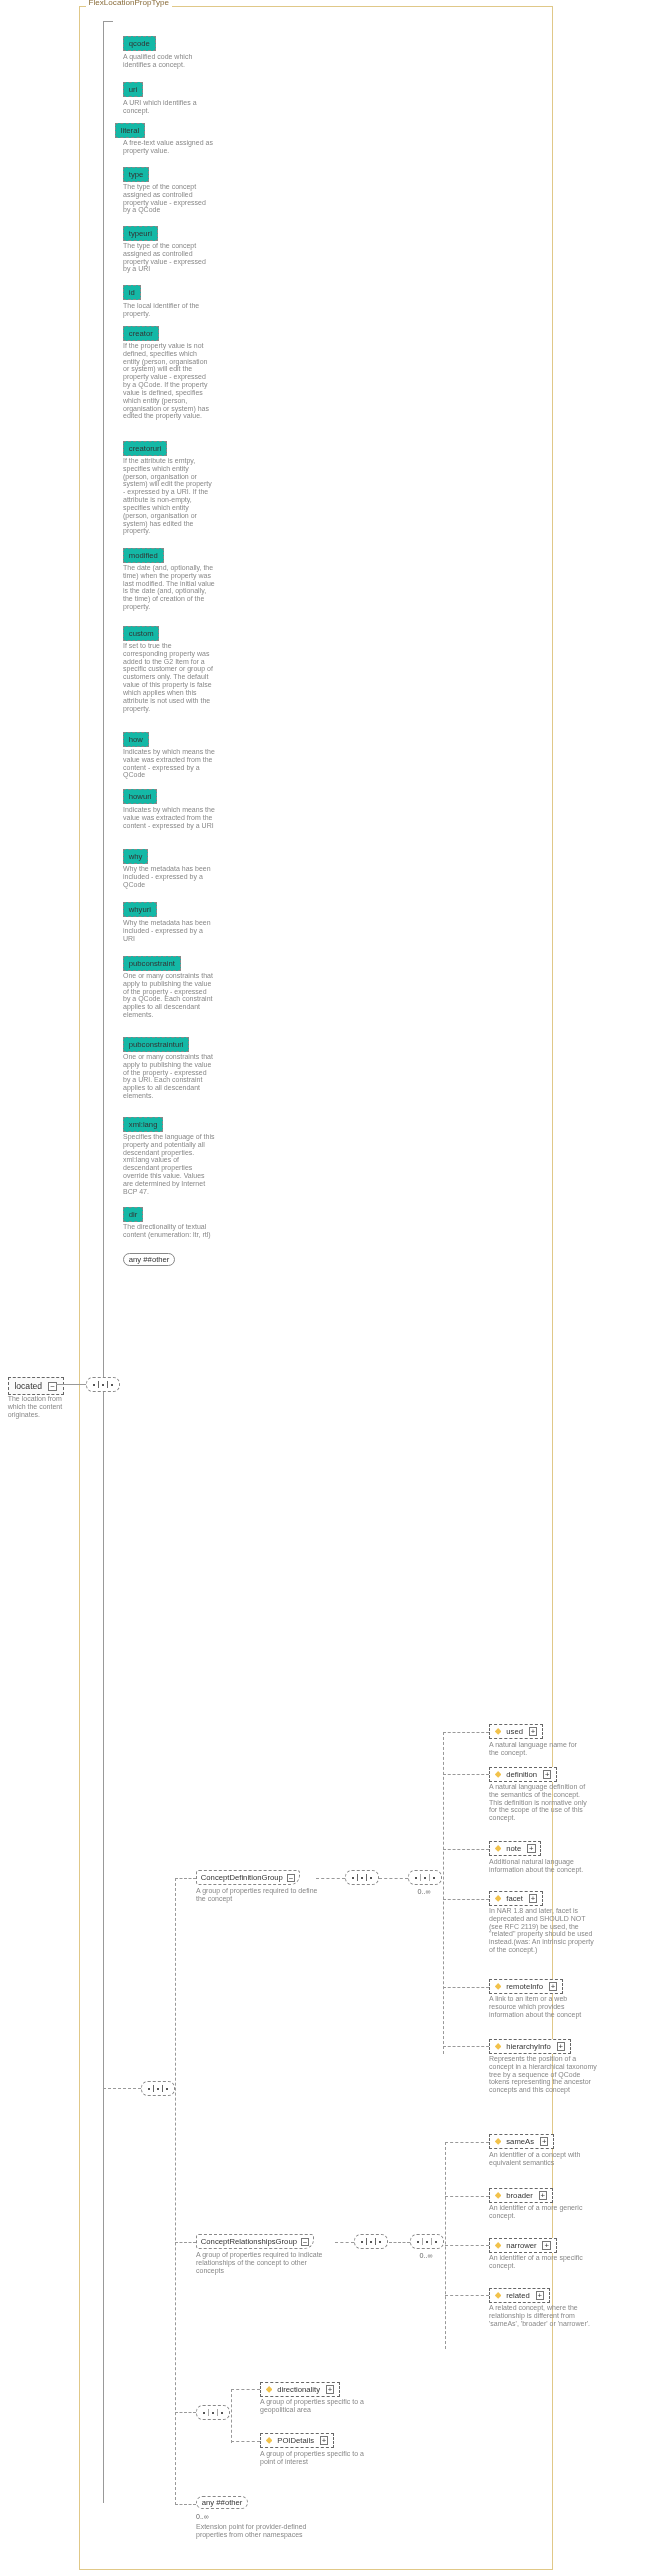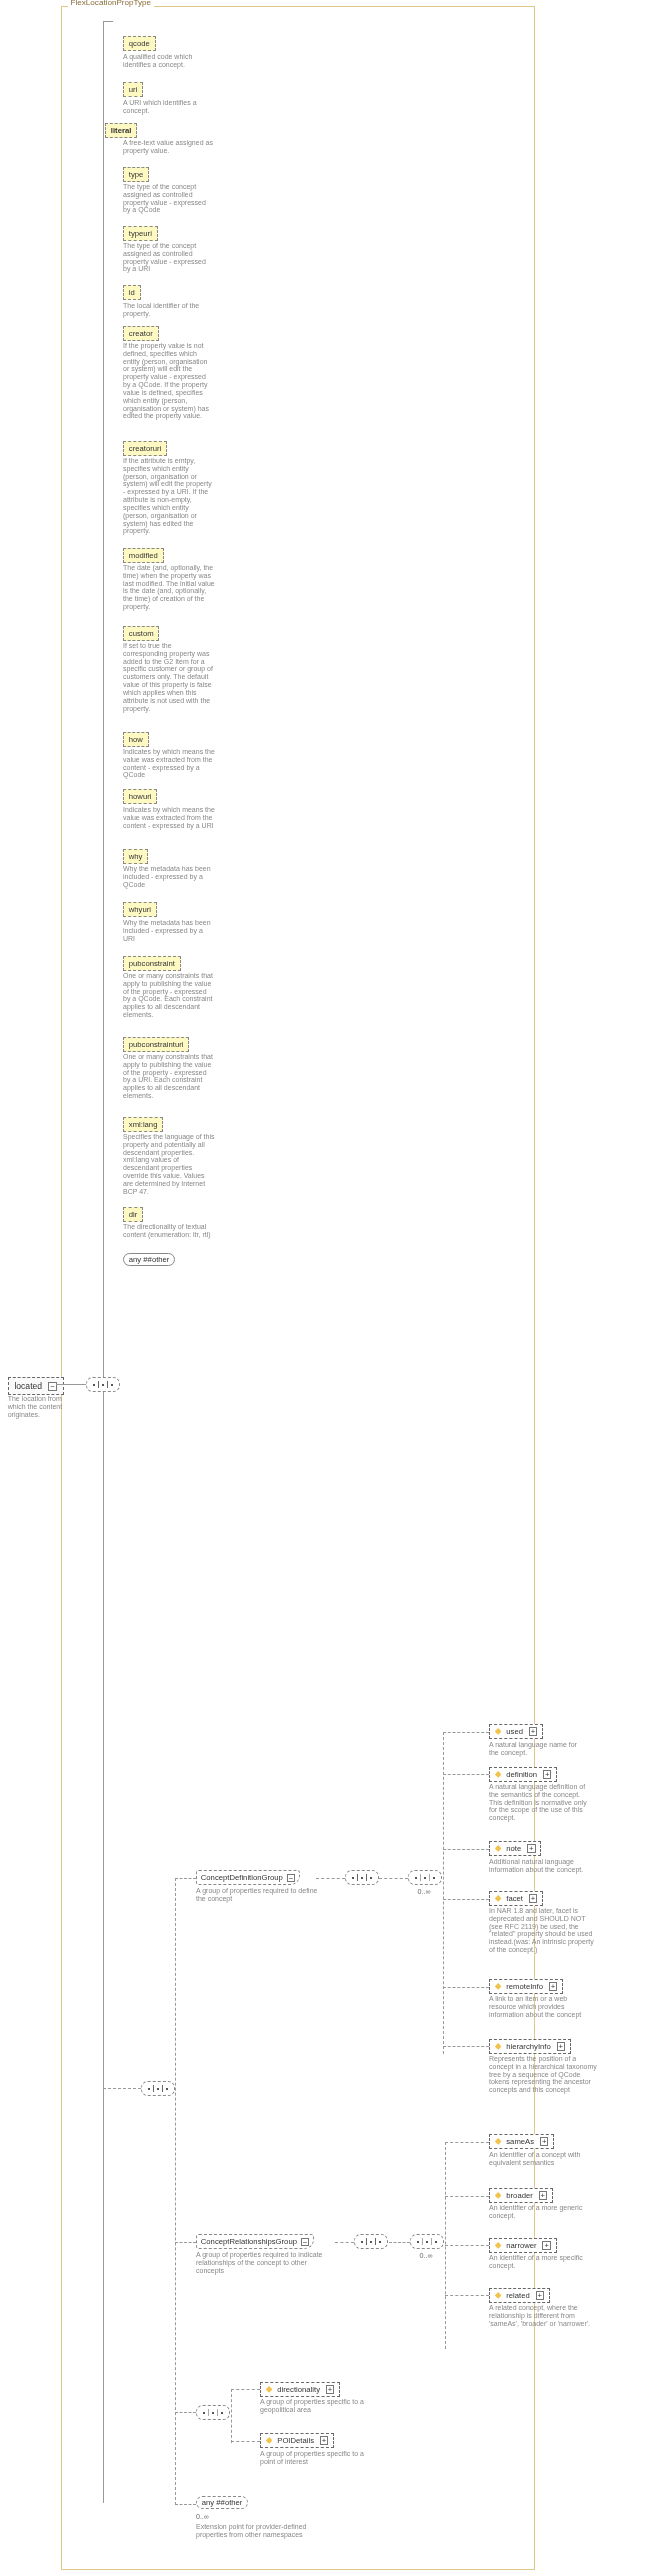--- a/index.html
+++ b/index.html
@@ -85,21 +85,21 @@
   .attr-group-tab {
     position: absolute; top: -5.7px; left: 4.8px;
     font-size: 7.2px; font-style: italic;
     background: #fff; padding: 0 2.9px; color: #666;
   }
   
   .attr-box {
     position: absolute;
     border: 1px dashed #888;
     padding: 1.9px 4.8px;
-    background: #fef9c3;
+    background: #14b8a6;
     font-size: 7.7px;
     white-space: nowrap;
   }
 
   
   .wildcard {
     position: absolute;
     border: 1px solid #888;
     border-radius: 6.7px;
     padding: 1px 4.8px;
@@ -145,21 +145,21 @@
   .hline { position:absolute; height:0; border-top:1px solid #999; }
   .hline.dashed { border-top-style:dashed; }
   .vline { position:absolute; width:0; border-left:1px solid #999; }
   .vline.dashed { border-left-style:dashed; }
 </style>
 </head>
 <body>
 
 <div class="stage">
 
-  <div class="type-box" style="left:61px; top:5.7px; width:474px; height:2564px;">
+  <div class="type-box" style="left:79px; top:5.7px; width:474px; height:2564px;">
     <span class="type-label-tab">FlexLocationPropType</span>
   </div>
 
   <div class="elem-box" style="left:7.7px; top:1377px;">
     <span>located</span>
     <span class="elem-expander">−</span>
   </div>
   <div class="doc" style="left:7.7px; top:1395px; width:71px;">The location from which the content originates.</div>
 
   <div class="hline" style="left:56px; top:1384px; width:31px;"></div>
@@ -179,21 +179,21 @@
 
   <div class="vline" style="left:103px; top:1392px; height:1111px;"></div>
 
 
   <div class="attr-box" style="left:123px; top:36px;"><span>qcode</span></div>
   <div class="doc" style="left:123px; top:53px; width:86px;">A qualified code which identifies a concept.</div>
 
   <div class="attr-box" style="left:123px; top:82px;"><span>uri</span></div>
   <div class="doc" style="left:123px; top:99px; width:86px;">A URI which identifies a concept.</div>
 
-  <div class="attr-box" style="left:105px; top:123px;font-weight:bold;"><span>literal</span></div>
+  <div class="attr-box" style="left:115px; top:123px;"><span>literal</span></div>
   <div class="doc" style="left:123px; top:139px; width:92px;">A free-text value assigned as property value.</div>
 
   <div class="attr-box" style="left:123px; top:167px;"><span>type</span></div>
   <div class="doc" style="left:123px; top:183px; width:92px;">The type of the concept assigned as controlled property value - expressed by a QCode</div>
 
   <div class="attr-box" style="left:123px; top:226px;"><span>typeuri</span></div>
   <div class="doc" style="left:123px; top:242px; width:92px;">The type of the concept assigned as controlled property value - expressed by a URI</div>
 
   <div class="attr-box" style="left:123px; top:285px;"><span>id</span></div>
   <div class="doc" style="left:123px; top:302px; width:92px;">The local identifier of the property.</div>

